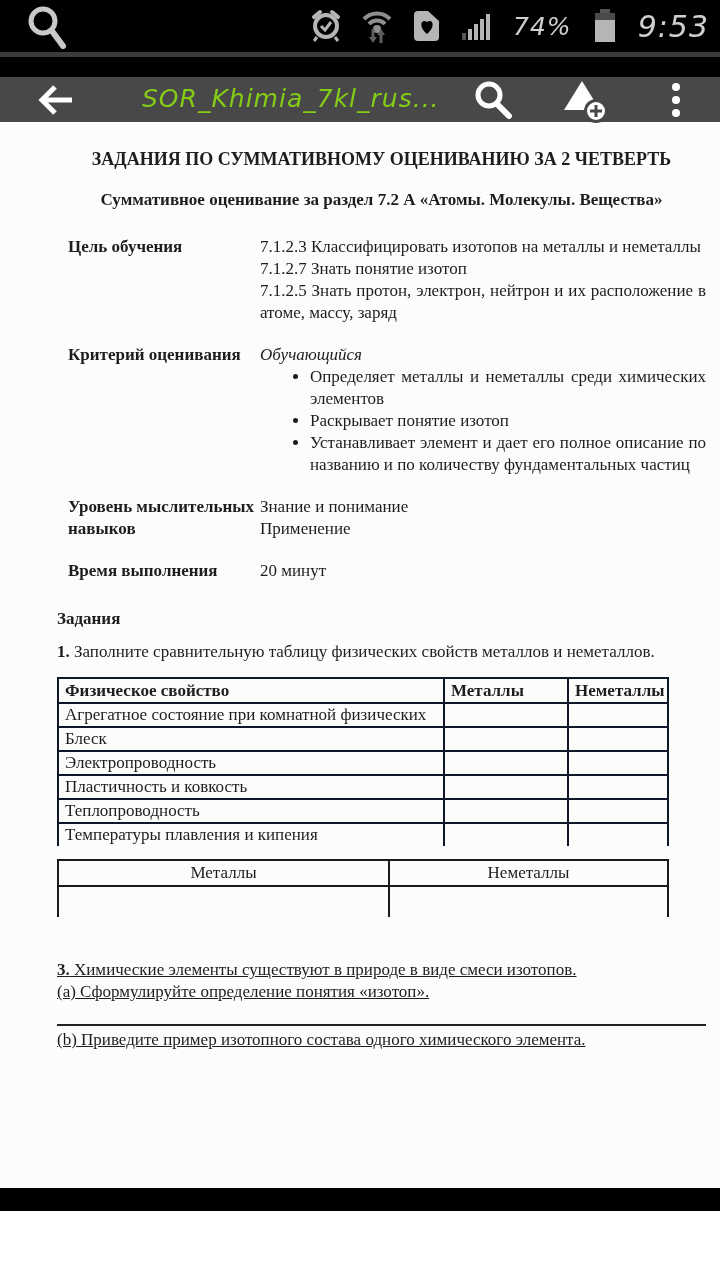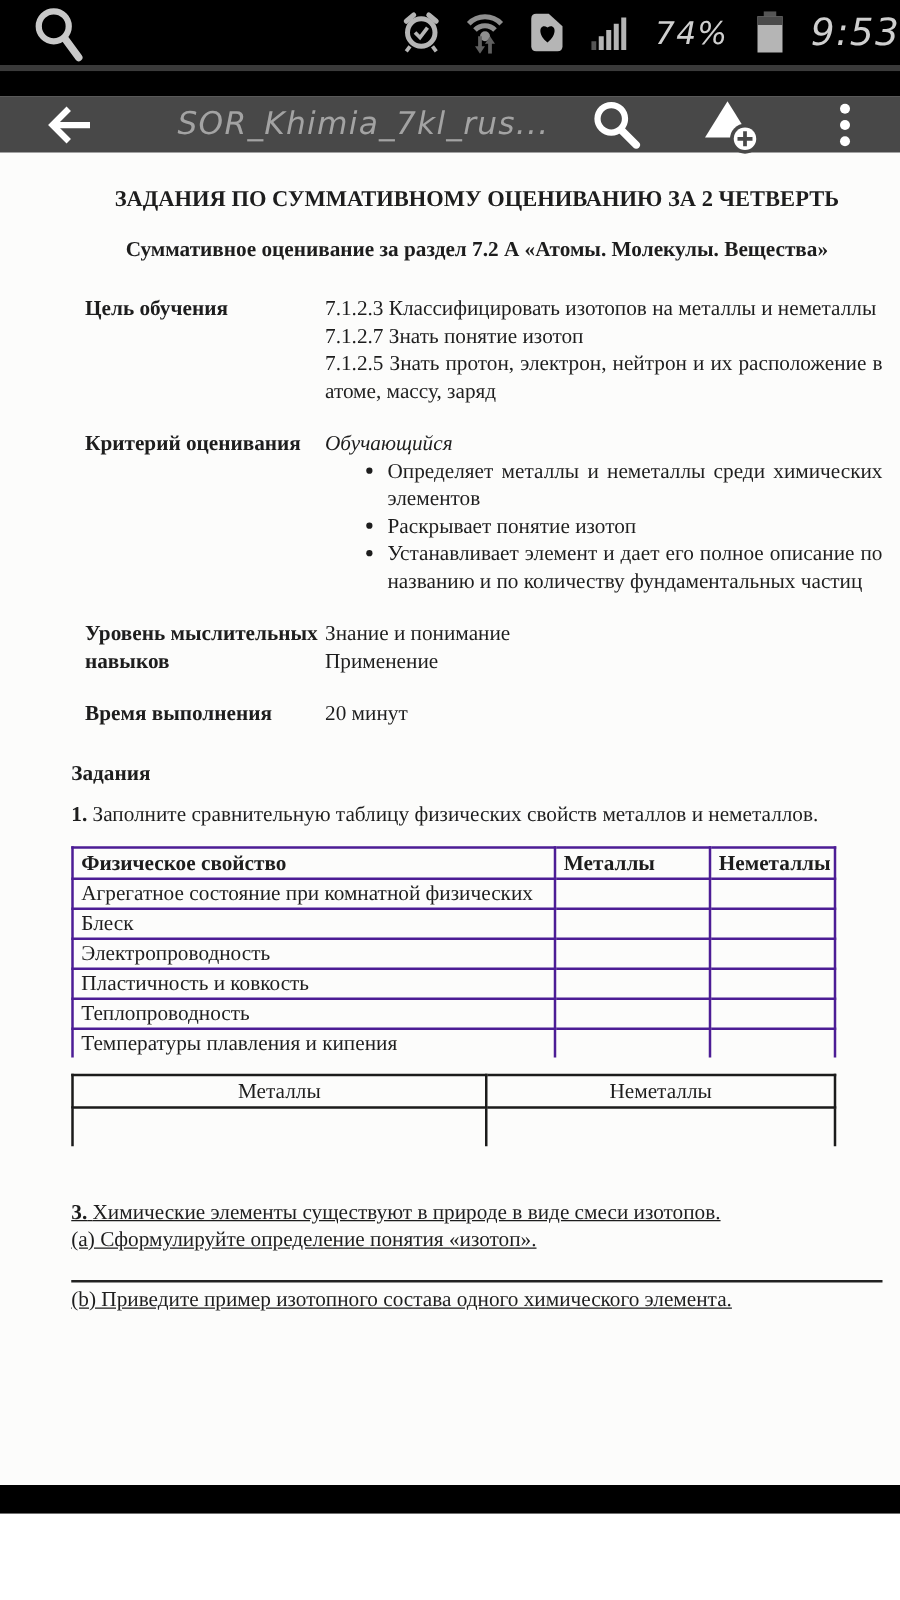--- a/index.html
+++ b/index.html
@@ -5,29 +5,29 @@
   * { margin:0; padding:0; box-sizing:border-box; }
   html,body { width:720px; background:#000; }
   .screen { width:720px; height:1280px; position:relative; overflow:hidden; background:#fff;
             font-family:"Liberation Serif","DejaVu Serif",serif; }
 
   
   .statusbar { position:relative; height:77px; background:#000; }
   .sb-strip  { position:absolute; left:0; top:52px; width:720px; height:5px; background:#3a3a3a; }
   .sb-black2 { position:absolute; left:0; top:57px; width:720px; height:20px; background:#000; }
   .sb-search { position:absolute; left:26px; top:5px; }
-  .sb-right  { position:absolute; right:0; top:0; height:52px; display:flex; align-items:center; gap:21px; }
+  .sb-right  { position:absolute; right:11px; top:0; height:52px; display:flex; align-items:center; gap:21px; }
   .sb-text   { color:#cfcfcf; font-family:"DejaVu Sans",sans-serif; font-style:italic; letter-spacing:1px; }
   .sb-pct    { font-size:25px; }
   .sb-time   { font-size:30px; }
 
   
   .toolbar { position:relative; height:45px; background:#484848; }
   .tb-back   { position:absolute; left:38px; top:6px; cursor:pointer; }
-  .tb-title  { position:absolute; left:142px; top:7px; color:#a3a3a3; font-size:25px;
+  .tb-title  { position:absolute; left:142px; top:7px; color:#84cc16; font-size:25px;
                font-family:"DejaVu Sans",sans-serif; font-style:italic; letter-spacing:1px; white-space:nowrap; }
   .tb-searchbtn { position:absolute; left:474px; top:4px; cursor:pointer; }
   .tb-drive  { position:absolute; left:560px; top:1px; cursor:pointer; }
   .tb-dots   { position:absolute; left:670px; top:5px; cursor:pointer; }
 
   
   .page { height:1066px; background:#fcfcfb; color:#1d1d1d; overflow:hidden;
           padding:26px 14px 0 57px; font-size:17px; line-height:22px; }
   .doc-title    { text-align:center; font-weight:bold; font-size:18px; }
   .doc-subtitle { text-align:center; font-weight:bold; margin-top:19px; }
@@ -41,21 +41,21 @@
 
   .tasks-heading { font-weight:bold; margin-top:26px; }
   .task { margin-top:11px; text-align:justify; }
   .task .tnum { font-weight:bold; }
   .task2 { margin-top:26px; }
   .elements-line { margin-left:18px; }
   .task3 { margin-top:42px;text-decoration:underline; }
 
   table { border-collapse:collapse; width:610px; table-layout:fixed; }
   .t1 { margin-top:14px; }
-  .t1 th, .t1 td { border:2px solid #4c1d95; padding:1px 6px; text-align:left;
+  .t1 th, .t1 td { border:2px solid #0f172a; padding:1px 6px; text-align:left;
                    font-size:17px; line-height:20px; font-weight:normal; overflow:hidden; white-space:nowrap; }
   .t1 thead th { font-weight:bold; height:25px; }
   .t1 td { height:22px; }
   .t1, .t1 tr.cut td { border-bottom:none; }
   .t2 { margin-top:13px; }
   .t2 th, .t2 td { border:2px solid #1b1b1b; font-weight:normal; font-size:17px;
                    text-align:center; padding:1px 6px; }
   .t2 th { height:25px; }
   .t2 td { height:31px; }
   .t2, .t2 tr.cut td { border-bottom:none; }

